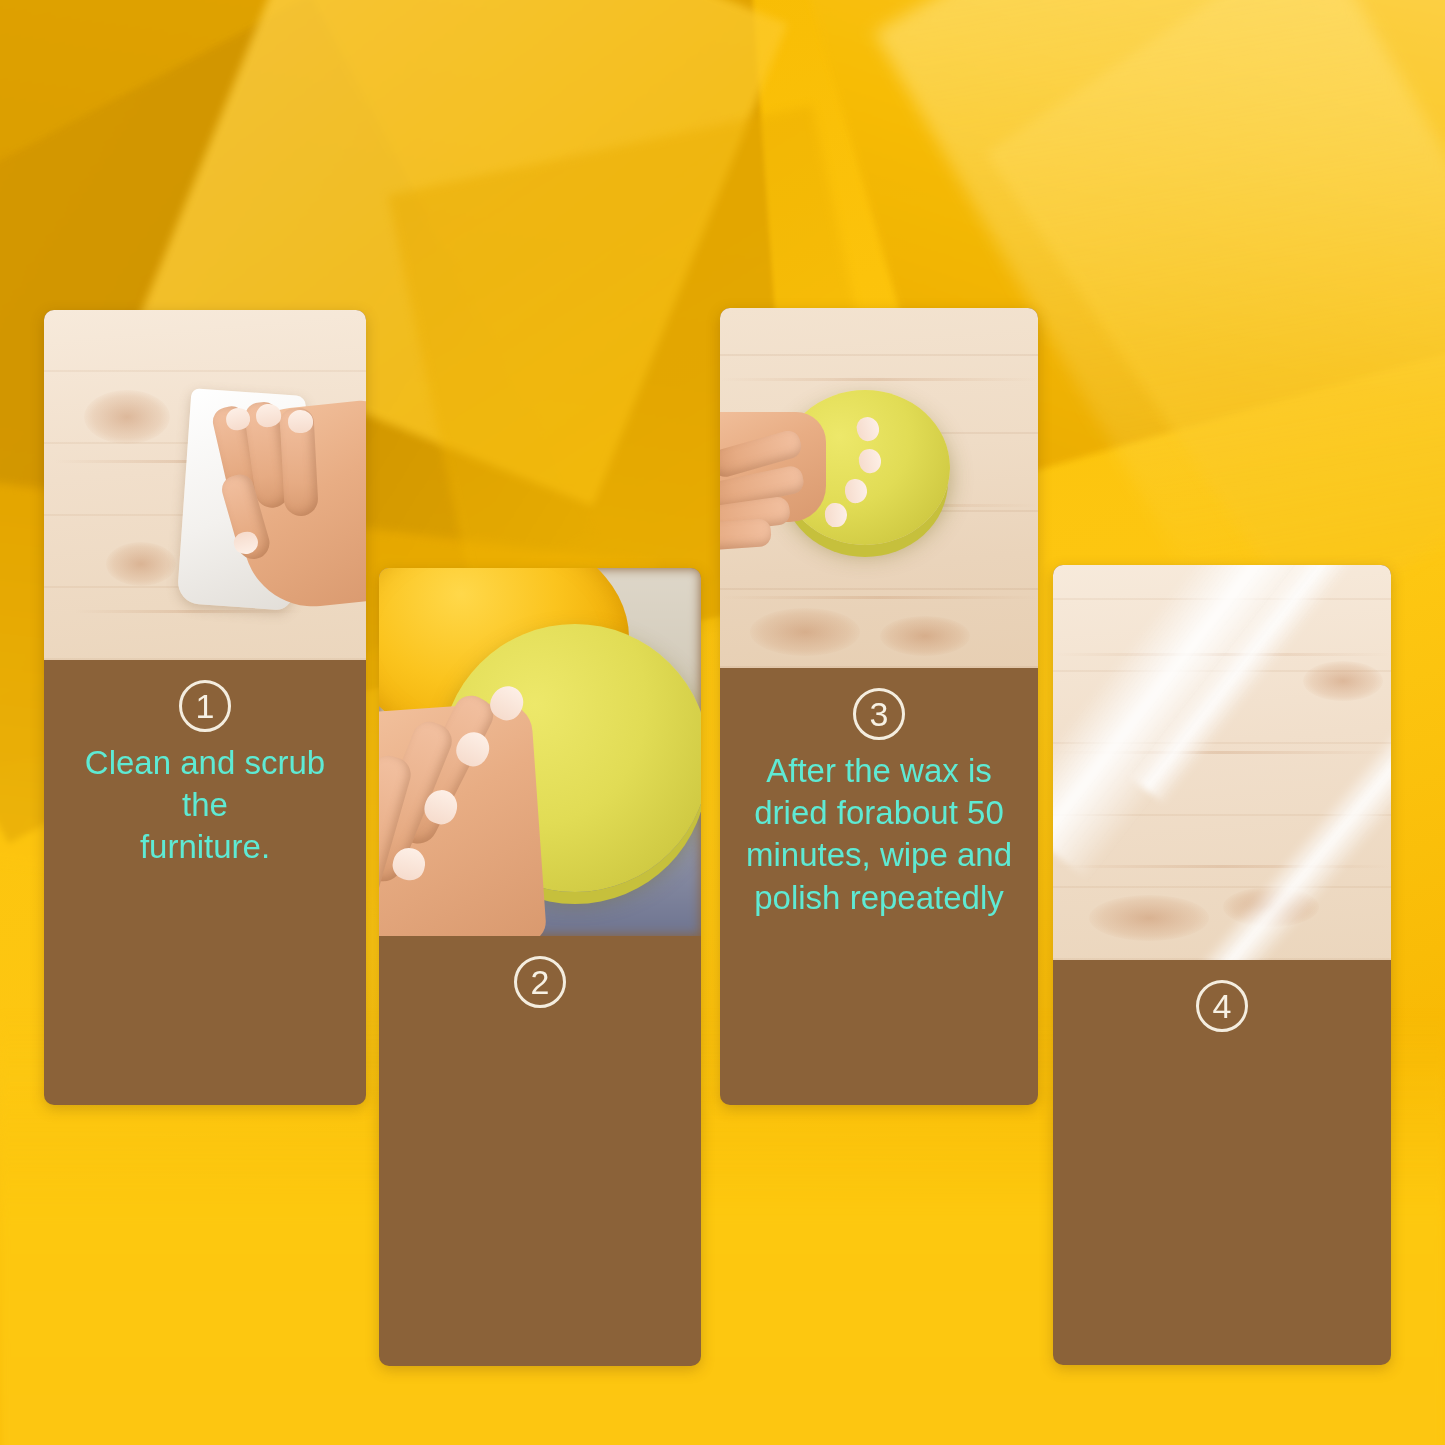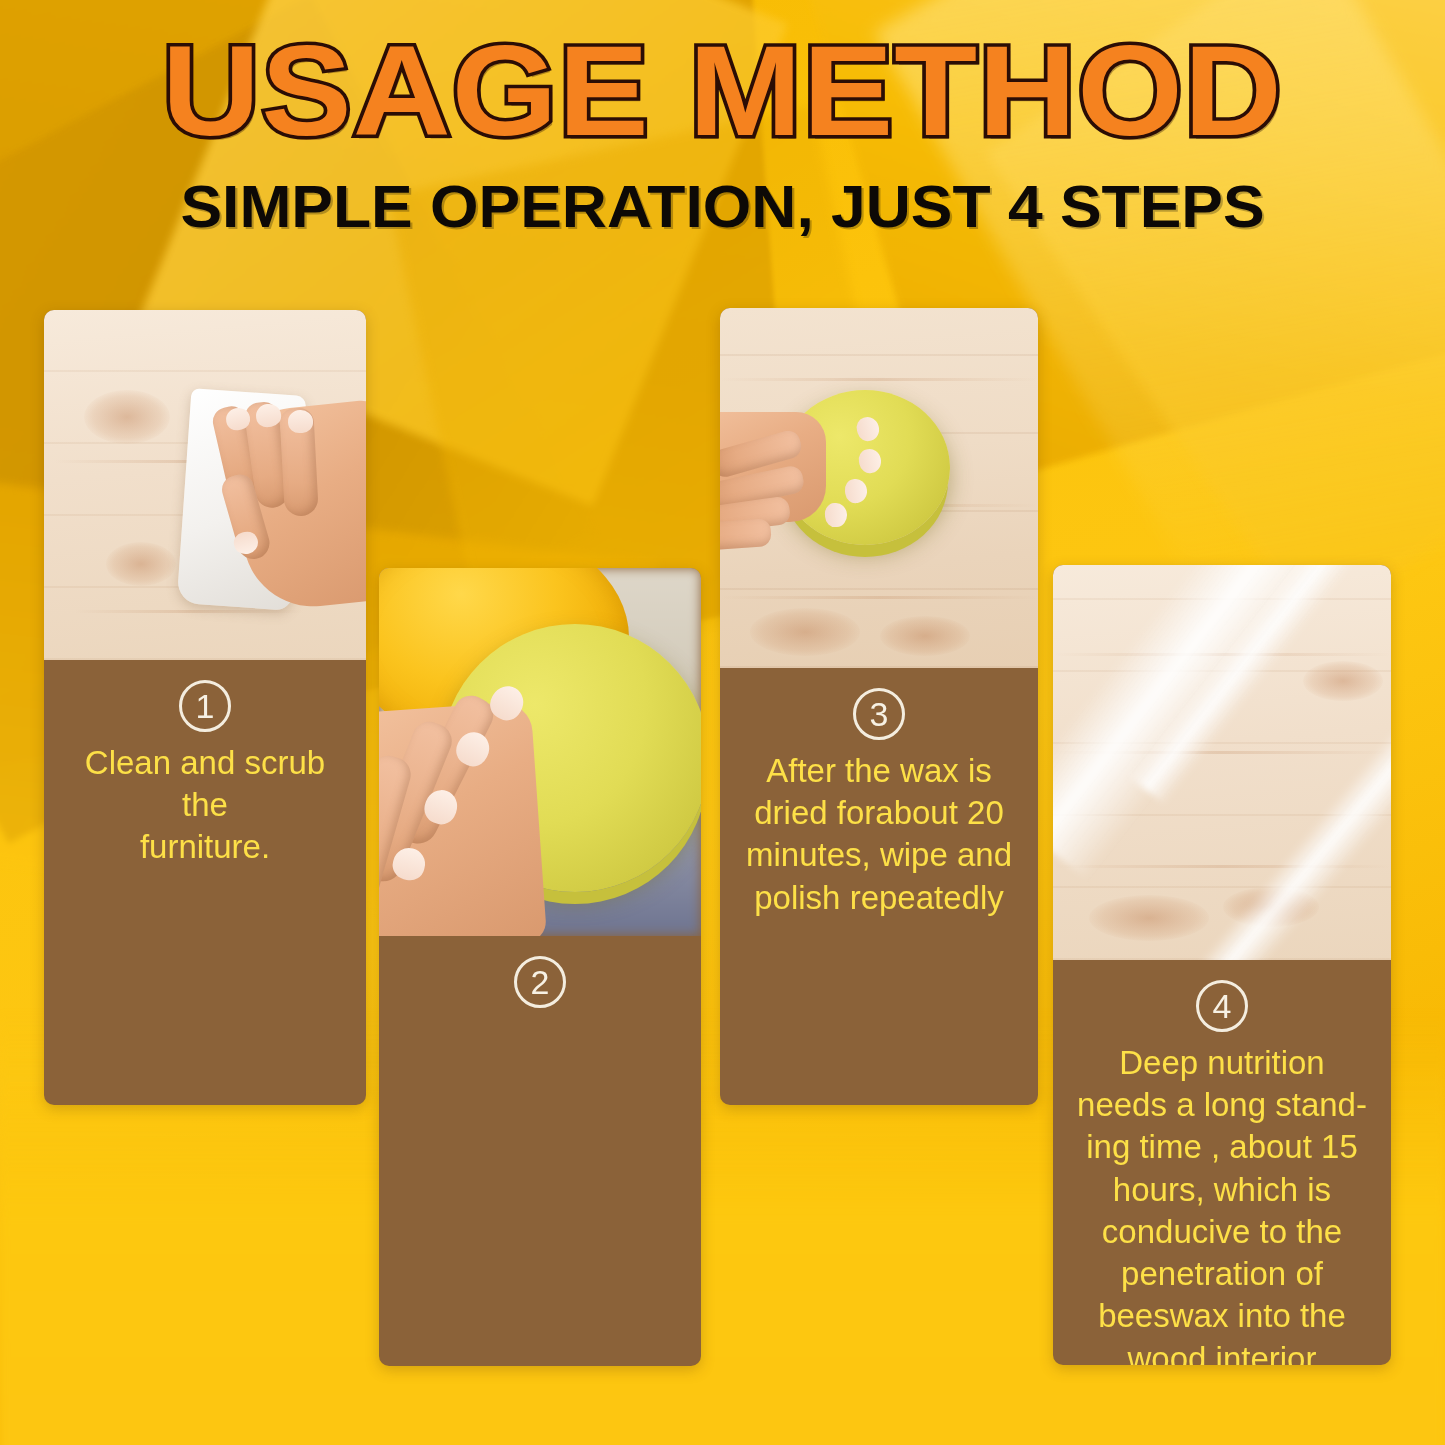--- a/index.html
+++ b/index.html
@@ -142,21 +142,21 @@
     border:3px solid #F4EDDF;
     border-radius:50%;
     margin:6px auto 10px;
     display:flex; align-items:center; justify-content:center;
     font-size:34px; line-height:1;
     color:#F7F1E4;
   }
   .caption {
     font-size:33px;
     line-height:1.28;
-    color:#fde047;
+    color:#5eead4;
     white-space:pre-line;
   }
 
   
   #card1 { left:44px;  top:310px;  width:322px; height:795px; }
   #card1 .photo { height:350px; }
   #card2 { left:379px; top:568px;  width:322px; height:798px; }
   #card2 .photo { height:368px; }
   #card3 { left:720px; top:308px;  width:318px; height:797px; }
   #card3 .photo { height:360px; }
@@ -249,24 +249,20 @@
   <div class="facet facet-a"></div>
   <div class="facet facet-b"></div>
   <div class="facet facet-c"></div>
   <div class="facet facet-d"></div>
   <div class="facet facet-e"></div>
   <div class="facet facet-f"></div>
   <div class="facet facet-g"></div>
   <div class="facet facet-h"></div>
   <div class="streak"></div>
 
-  <div class="title-wrap">
-    <div class="main-title">USAGE METHOD</div>
-    <div class="sub-title">SIMPLE OPERATION, JUST 4 STEPS</div>
-  </div>
 
   <div class="card" id="card1">
     <div class="photo">
       <div class="wood light"></div>
       <div class="knot" style="left:40px;  top:80px;  width:86px;  height:54px;"></div>
       <div class="knot" style="left:62px;  top:232px; width:70px;  height:44px;"></div>
       <div class="grain" style="left:10px; top:150px; width:260px;"></div>
       <div class="grain" style="left:30px; top:300px; width:230px;"></div>
 
       <div class="towel" style="left:140px; top:82px; width:115px; height:215px; transform:rotate(4deg);"></div>
@@ -326,21 +322,21 @@
       <div class="finger" style="left:8px;   top:160px; width:28px; height:96px;  transform:rotate(82deg);"></div>
       <div class="finger" style="left:-6px;  top:184px; width:28px; height:86px;  transform:rotate(86deg);"></div>
       <div class="nail" style="left:136px; top:110px; width:24px; height:22px; transform:rotate(74deg);"></div>
       <div class="nail" style="left:138px; top:142px; width:24px; height:22px; transform:rotate(78deg);"></div>
       <div class="nail" style="left:124px; top:172px; width:24px; height:22px; transform:rotate(82deg);"></div>
       <div class="nail" style="left:104px; top:196px; width:24px; height:22px; transform:rotate(86deg);"></div>
     </div>
     <div class="body">
       <div class="badge">3</div>
       <div class="caption">After the wax is
-dried forabout 20
+dried forabout 50
 minutes,   wipe and
 polish repeatedly</div>
     </div>
   </div>
 
   <div class="card" id="card4">
     <div class="photo">
       <div class="wood light"></div>
       <div class="grain" style="left:0;   top:88px;  width:338px;"></div>
       <div class="grain" style="left:0;   top:186px; width:338px;"></div>
@@ -348,24 +344,16 @@
       <div class="knot" style="left:36px; top:330px; width:120px; height:46px;"></div>
       <div class="knot" style="left:170px;top:322px; width:96px;  height:40px;"></div>
       <div class="knot" style="left:250px;top:96px;  width:80px;  height:40px;"></div>
 
       <div class="shine" style="left:80px;  top:-140px; width:110px; height:470px; transform:rotate(38deg);"></div>
       <div class="shine" style="left:200px; top:-150px; width:46px;  height:420px; transform:rotate(38deg);"></div>
       <div class="shine" style="left:210px; top:120px;  width:52px;  height:420px; transform:rotate(40deg);"></div>
     </div>
     <div class="body">
       <div class="badge">4</div>
-      <div class="caption">Deep nutrition
-needs a long stand-
-ing time , about 15
-hours,   which is
-conducive to the
-penetration of
-beeswax into the
-wood interior</div>
     </div>
   </div>
 
 </div>
 
 </body></html>

